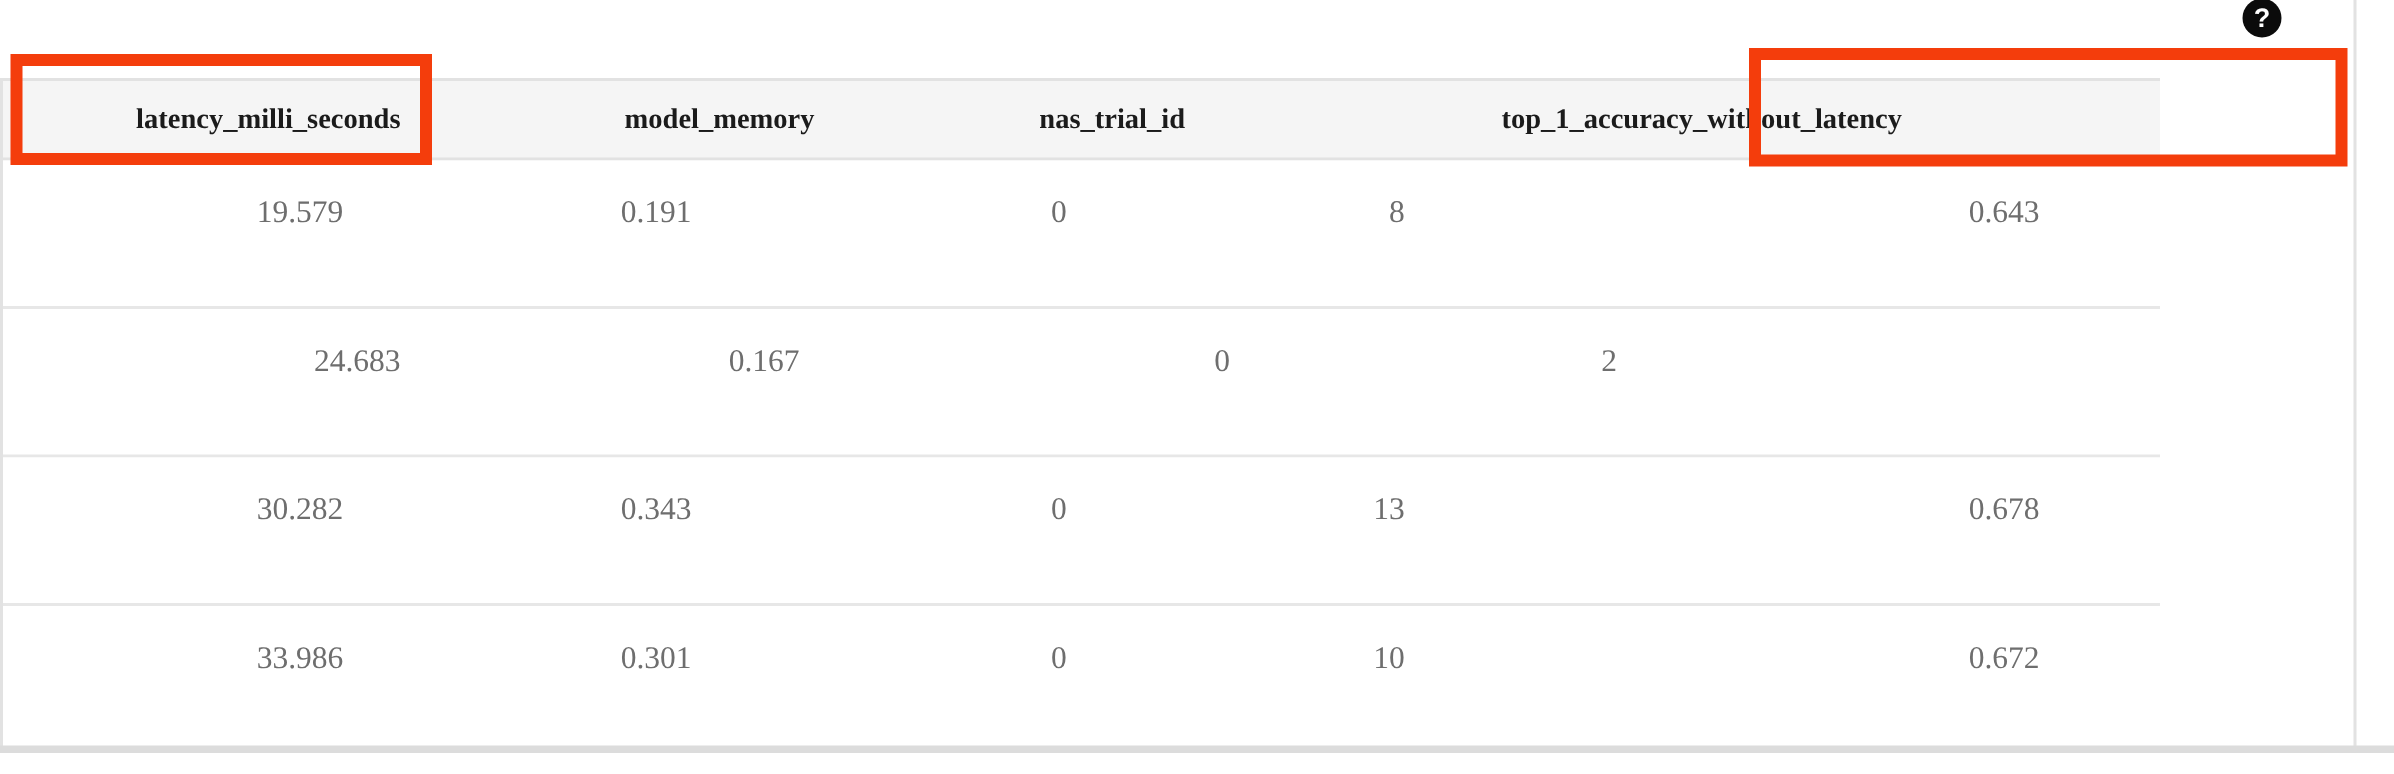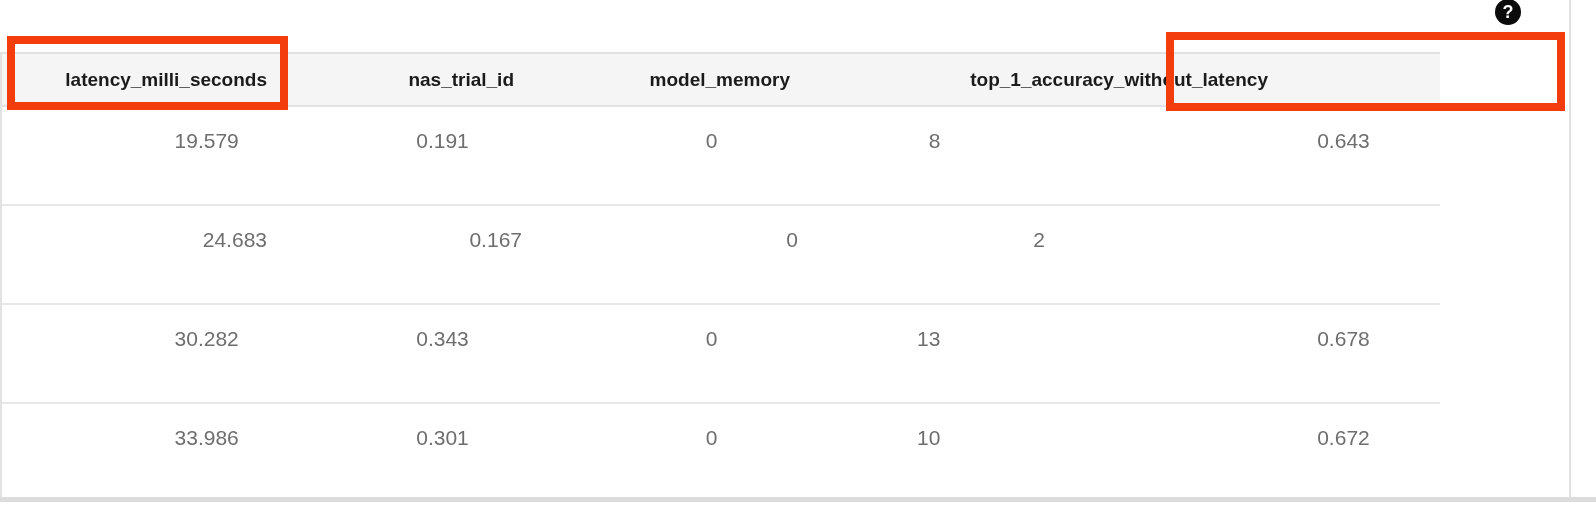--- a/index.html
+++ b/index.html
@@ -27,41 +27,42 @@
     font-size: 18px;
     font-weight: bold;
     text-align: center;
     line-height: 26px;
     cursor: pointer;
     user-select: none;
   }
 
   
   .tbl { position: absolute; left: 0; top: 52px; width: 1596px; }
-  .rowline { display: flex; width: 1440px; }
+  .rowline { display: flex; width: 1440px; font-family: Liberation Serif, serif; }
 
   .thead {
     height: 55px;
     background: #f5f5f5;
     border-top: 2px solid #e2e2e2;
     border-bottom: 2px solid #e2e2e2;
   }
   .th {
     font-size: 19px;
     font-weight: bold;
     color: #1b1b1b;
     text-align: right;
     line-height: 51px;
     white-space: nowrap;
     overflow: hidden;
   }
   .tr {
     height: 99px;
     background: #ffffff;
     border-bottom: 2px solid #e7e7e7;
+    gap: 11px;
   }
   .tr:last-child { border-bottom: none; }
   .td {
     font-size: 21px;
     color: #6e6e6e;
     text-align: right;
     padding-top: 22px;
     white-space: nowrap;
   }
 
@@ -101,22 +102,22 @@
 <body>
 
 <div class="stage">
 
   <div class="help">?</div>
 
   <div class="tbl">
 
     <div class="rowline thead">
       <div class="th c1">latency_milli_seconds</div>
+      <div class="th c3">model_memory</div>
       <div class="th c4">nas_trial_id</div>
-      <div class="th c3">model_memory</div>
       <div class="th c5">top_1_accuracy_without_latency</div>
       <div class="th c6"></div>
     </div>
 
     <div class="rowline tr">
       <div class="td c1">19.579</div>
       <div class="td c2">0.191</div>
       <div class="td c3">0</div>
       <div class="td c4">8</div>
       <div class="td c5">0.643</div>

